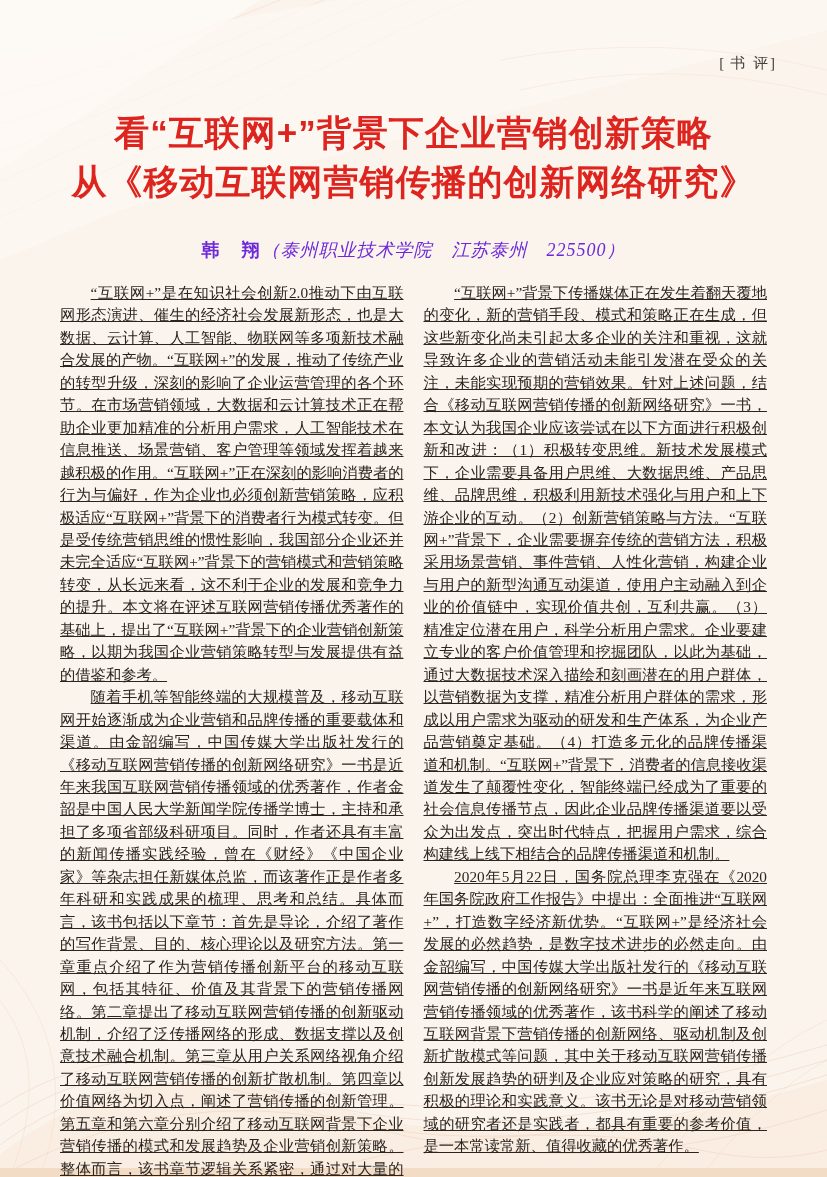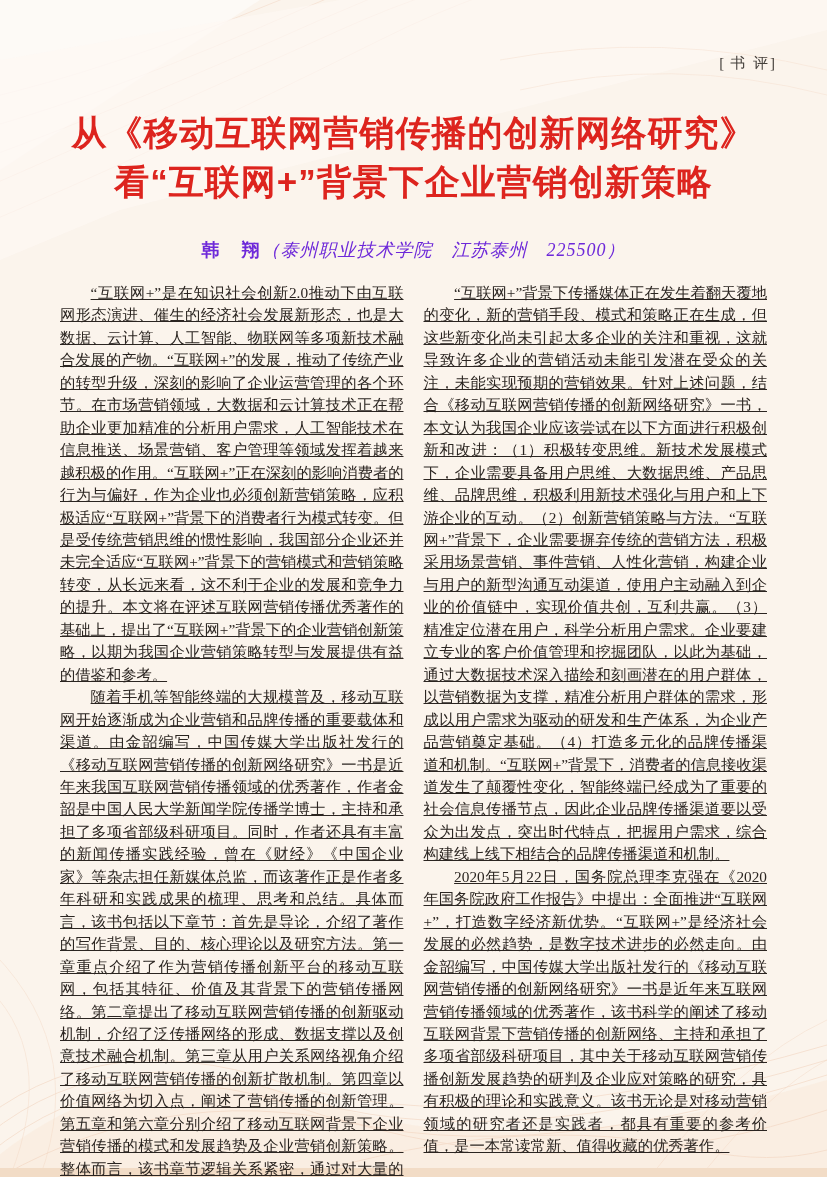--- a/index.html
+++ b/index.html
@@ -112,35 +112,35 @@
       <path d="M 700 1177 Q 770 1090 827 1060"></path>
     </g>
     <rect x="0" y="1168" width="827" height="9" fill="#f2dcc6"></rect>
   </svg>
 
   <div class="tag">
     <span class="bracket">[</span><span>书 评</span><span class="bracket">]</span>
   </div>
 
   <div class="title-block">
+    <div>看“互联网+”背景下企业营销创新策略</div>
     <div>从《移动互联网营销传播的创新网络研究》</div>
-    <div>看“互联网+”背景下企业营销创新策略</div>
   </div>
 
   <div class="byline">
     <span class="byline-name">韩　翔</span><span>（泰州职业技术学院　江苏泰州　225500）</span>
   </div>
 
   <div class="columns">
     <div class="column">
         <p class="para">“互联网+”是在知识社会创新2.0推动下由互联网形态演进、催生的经济社会发展新形态，也是大数据、云计算、人工智能、物联网等多项新技术融合发展的产物。“互联网+”的发展，推动了传统产业的转型升级，深刻的影响了企业运营管理的各个环节。在市场营销领域，大数据和云计算技术正在帮助企业更加精准的分析用户需求，人工智能技术在信息推送、场景营销、客户管理等领域发挥着越来越积极的作用。“互联网+”正在深刻的影响消费者的行为与偏好，作为企业也必须创新营销策略，应积极适应“互联网+”背景下的消费者行为模式转变。但是受传统营销思维的惯性影响，我国部分企业还并未完全适应“互联网+”背景下的营销模式和营销策略转变，从长远来看，这不利于企业的发展和竞争力的提升。本文将在评述互联网营销传播优秀著作的基础上，提出了“互联网+”背景下的企业营销创新策略，以期为我国企业营销策略转型与发展提供有益的借鉴和参考。</p>
         <p class="para">随着手机等智能终端的大规模普及，移动互联网开始逐渐成为企业营销和品牌传播的重要载体和渠道。由金韶编写，中国传媒大学出版社发行的《移动互联网营销传播的创新网络研究》一书是近年来我国互联网营销传播领域的优秀著作，作者金韶是中国人民大学新闻学院传播学博士，主持和承担了多项省部级科研项目。同时，作者还具有丰富的新闻传播实践经验，曾在《财经》《中国企业家》等杂志担任新媒体总监，而该著作正是作者多年科研和实践成果的梳理、思考和总结。具体而言，该书包括以下章节：首先是导论，介绍了著作的写作背景、目的、核心理论以及研究方法。第一章重点介绍了作为营销传播创新平台的移动互联网，包括其特征、价值及其背景下的营销传播网络。第二章提出了移动互联网营销传播的创新驱动机制，介绍了泛传播网络的形成、数据支撑以及创意技术融合机制。第三章从用户关系网络视角介绍了移动互联网营销传播的创新扩散机制。第四章以价值网络为切入点，阐述了营销传播的创新管理。第五章和第六章分别介绍了移动互联网背景下企业营销传播的模式和发展趋势及企业营销创新策略。整体而言，该书章节逻辑关系紧密，通过对大量的一线企业访谈和实际案例，凝练和萃取出著作的核心理论和观点，是近年来研究“互联网+”背景下企业营销网络问题的优秀著作。</p>
       </div>
     <div class="column">
       <div>
           <p class="para">“互联网+”背景下传播媒体正在发生着翻天覆地的变化，新的营销手段、模式和策略正在生成，但这些新变化尚未引起太多企业的关注和重视，这就导致许多企业的营销活动未能引发潜在受众的关注，未能实现预期的营销效果。针对上述问题，结合《移动互联网营销传播的创新网络研究》一书，本文认为我国企业应该尝试在以下方面进行积极创新和改进：（1）积极转变思维。新技术发展模式下，企业需要具备用户思维、大数据思维、产品思维、品牌思维，积极利用新技术强化与用户和上下游企业的互动。（2）创新营销策略与方法。“互联网+”背景下，企业需要摒弃传统的营销方法，积极采用场景营销、事件营销、人性化营销，构建企业与用户的新型沟通互动渠道，使用户主动融入到企业的价值链中，实现价值共创，互利共赢。（3）精准定位潜在用户，科学分析用户需求。企业要建立专业的客户价值管理和挖掘团队，以此为基础，通过大数据技术深入描绘和刻画潜在的用户群体，以营销数据为支撑，精准分析用户群体的需求，形成以用户需求为驱动的研发和生产体系，为企业产品营销奠定基础。（4）打造多元化的品牌传播渠道和机制。“互联网+”背景下，消费者的信息接收渠道发生了颠覆性变化，智能终端已经成为了重要的社会信息传播节点，因此企业品牌传播渠道要以受众为出发点，突出时代特点，把握用户需求，综合构建线上线下相结合的品牌传播渠道和机制。</p>
-          <p class="para">2020年5月22日，国务院总理李克强在《2020年国务院政府工作报告》中提出：全面推进“互联网+”，打造数字经济新优势。“互联网+”是经济社会发展的必然趋势，是数字技术进步的必然走向。由金韶编写，中国传媒大学出版社发行的《移动互联网营销传播的创新网络研究》一书是近年来互联网营销传播领域的优秀著作，该书科学的阐述了移动互联网背景下营销传播的创新网络、主持和承担了多项省部级科研项目，其中关于移动互联网营销传播创新发展趋势的研判及企业应对策略的研究，具有积极的理论和实践意义。该书无论是对移动营销领域的研究者还是实践者，都具有重要的参考价值，是一本常读常新、值得收藏的优秀著作。</p>
+          <p class="para">2020年5月22日，国务院总理李克强在《2020年国务院政府工作报告》中提出：全面推进“互联网+”，打造数字经济新优势。“互联网+”是经济社会发展的必然趋势，是数字技术进步的必然走向。由金韶编写，中国传媒大学出版社发行的《移动互联网营销传播的创新网络研究》一书是近年来互联网营销传播领域的优秀著作，该书科学的阐述了移动互联网背景下营销传播的创新网络、驱动机制及创新扩散模式等问题，其中关于移动互联网营销传播创新发展趋势的研判及企业应对策略的研究，具有积极的理论和实践意义。该书无论是对移动营销领域的研究者还是实践者，都具有重要的参考价值，是一本常读常新、值得收藏的优秀著作。</p>
         </div>
 
     </div>
   </div>
 
 </div>
 
 </body></html>

